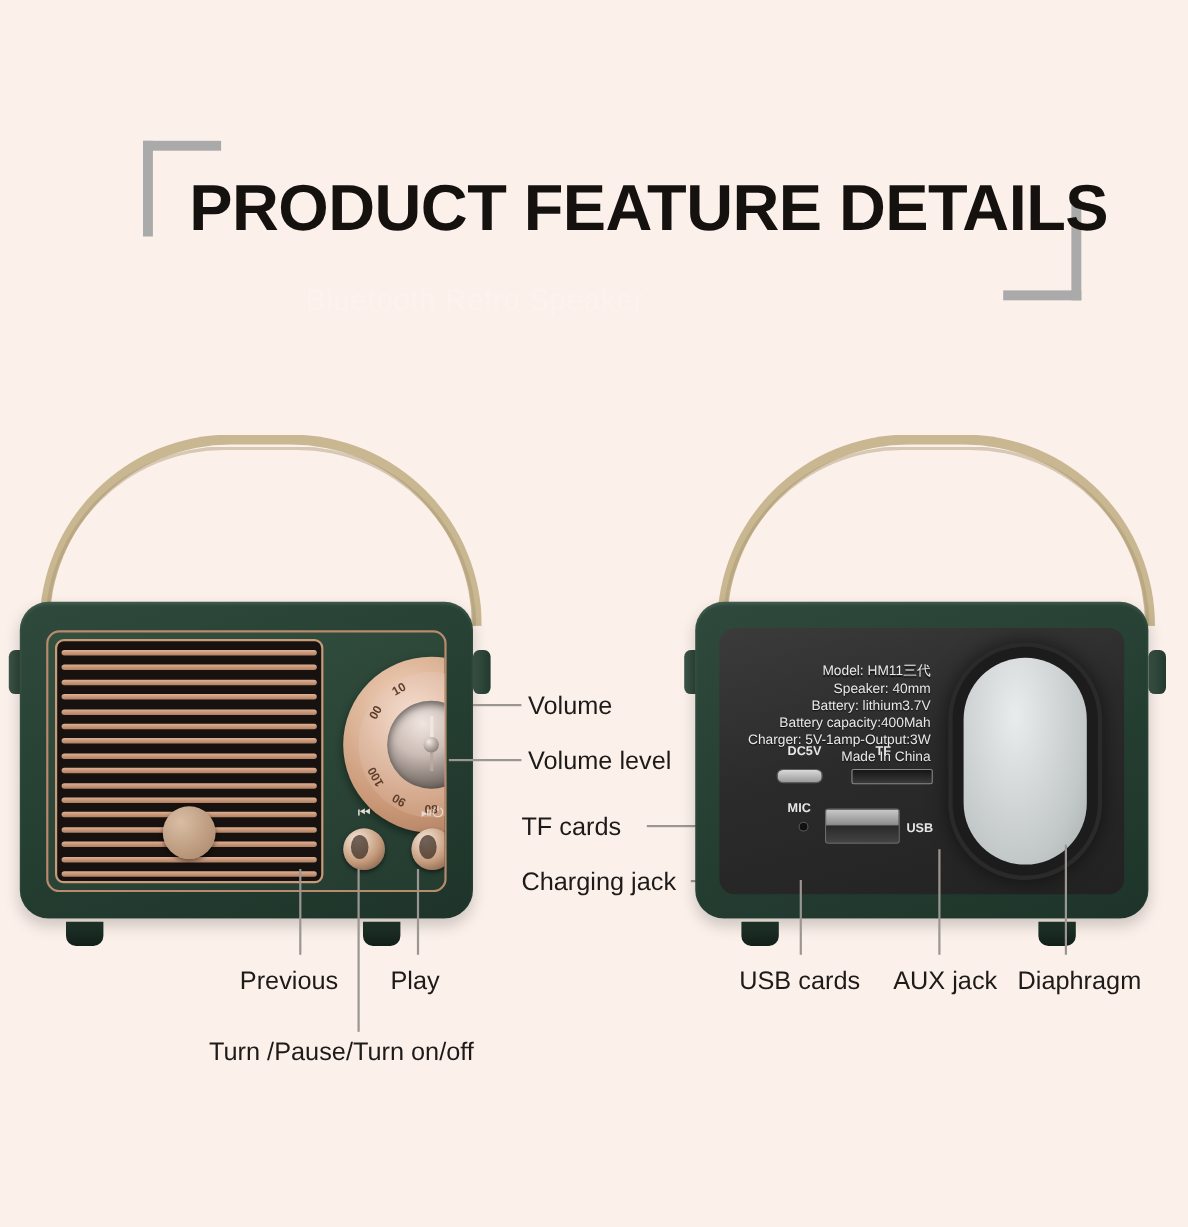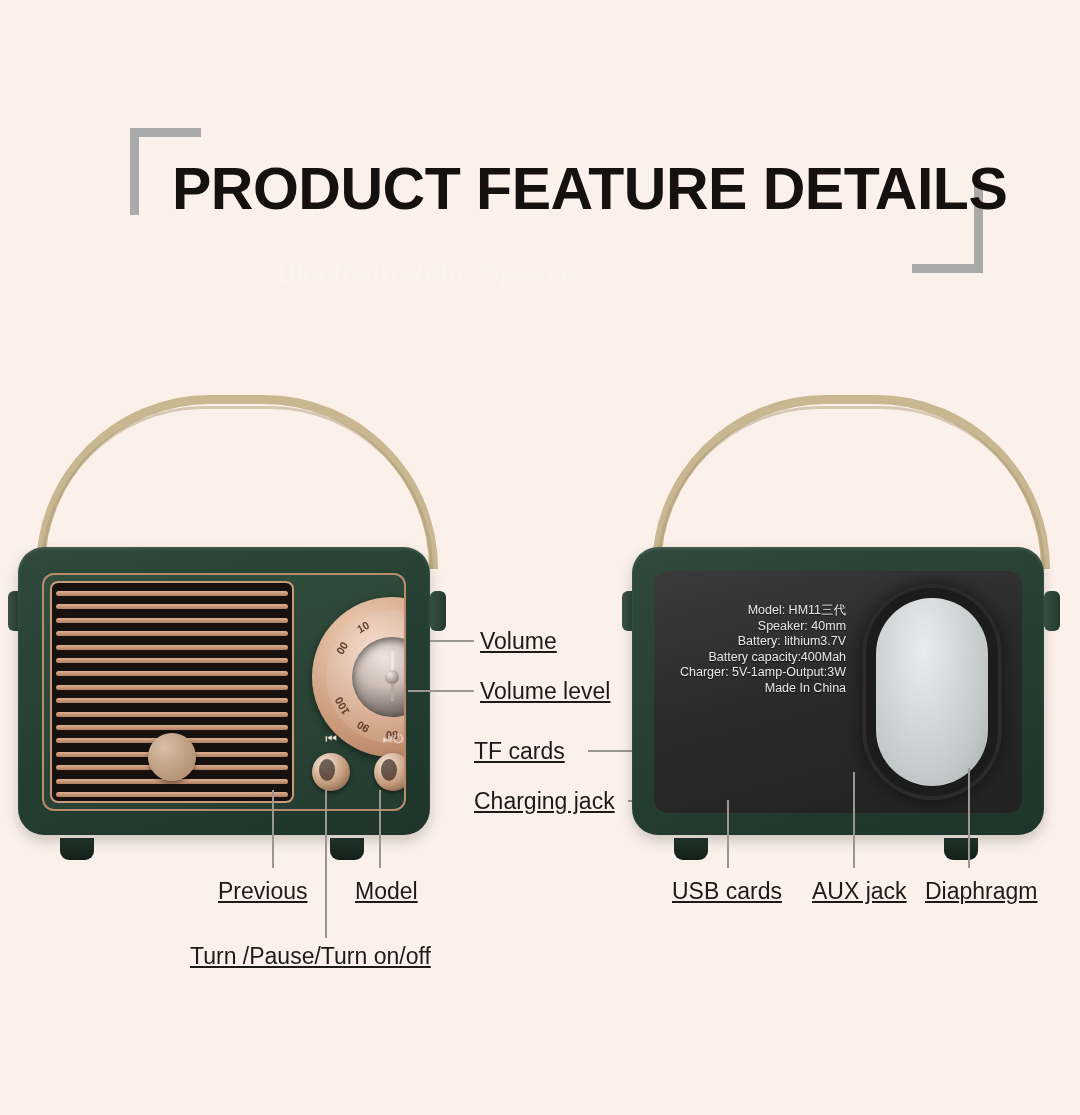--- a/index.html
+++ b/index.html
@@ -183,21 +183,21 @@
 
   .diaphragm{
     position:absolute;right:34px;top:50%;transform:translateY(-50%);
     width:112px;height:188px;border-radius:56px;
     background:radial-gradient(ellipse at 42% 28%,#e9ecec,#c2c7c7 70%,#a9b0b0 100%);
     box-shadow:0 0 0 10px #1c1c1c, 0 0 0 14px #2a2a2a, 0 0 18px 14px rgba(0,0,0,.55);
   }
 
   
   .lbl{
-    position:absolute;color:#1d1a18;font-size:23px;white-space:nowrap;text-decoration:underline;
+    position:absolute;color:#1d1a18;font-size:23px;white-space:nowrap;
   }
   .lead{position:absolute;background:#9b9691;}
   .lead-h{height:1.6px;}
   .lead-v{width:1.6px;}
 </style>
 </head>
 <body>
 
 <div class="stage">
 
@@ -294,21 +294,21 @@
   <div class="lbl" style="left:480px;top:628px;">Volume</div>
   <div class="lbl" style="left:480px;top:678px;">Volume level</div>
   <div class="lbl" style="left:474px;top:738px;">TF cards</div>
   <div class="lbl" style="left:474px;top:788px;">Charging jack</div>
 
   <div class="lead lead-v" style="left:272px;top:790px;height:78px;"></div>
   <div class="lead lead-v" style="left:325px;top:790px;height:148px;"></div>
   <div class="lead lead-v" style="left:379px;top:790px;height:78px;"></div>
 
   <div class="lbl" style="left:218px;top:878px;">Previous</div>
-  <div class="lbl" style="left:355px;top:878px;">Model</div>
+  <div class="lbl" style="left:355px;top:878px;">Play</div>
   <div class="lbl" style="left:190px;top:943px;">Turn /Pause/Turn on/off</div>
 
   <div class="unit" style="left:612px;top:395px;width:468px;height:465px;">
 
     <div class="handle" style="left:40px;top:0;width:380px;height:165px;"></div>
 
     <div class="hinge" style="left:10px;top:196px;"></div>
     <div class="hinge" style="left:432px;top:196px;"></div>
 
     <div class="foot" style="left:62px;bottom:0;"></div>
@@ -320,20 +320,33 @@
 
         <div class="specs" id="specs">
             <div>Model: HM11三代</div>
             <div>Speaker:   40mm</div>
             <div>Battery: lithium3.7V</div>
             <div>Battery capacity:400Mah</div>
             <div>Charger: 5V-1amp-Output:3W</div>
             <div>Made In China</div>
           </div>
 
+        <div class="ports">
+          <div class="port-label" style="left:42px;top:0;">DC5V</div>
+          <div class="port-label" style="left:122px;top:0;">TF</div>
+          <div class="port-label" style="left:212px;top:0;">AUX</div>
+          <div class="port-label" style="left:42px;top:52px;">MIC</div>
+          <div class="port-label" style="left:150px;top:70px;">USB</div>
+
+          <div class="dc-port" style="left:32px;top:22px;"></div>
+          <div class="tf-port" style="left:100px;top:22px;"></div>
+          <div class="aux-port" style="left:206px;top:16px;"></div>
+          <div class="mic-hole" style="left:52px;top:70px;"></div>
+          <div class="usb-port" style="left:76px;top:58px;"></div>
+        </div>
 
         <div class="diaphragm"></div>
       </div>
     </div>
   </div>
 
   <div class="lead lead-v" style="left:727px;top:800px;height:68px;"></div>
   <div class="lead lead-v" style="left:853px;top:772px;height:96px;"></div>
   <div class="lead lead-v" style="left:968px;top:768px;height:100px;"></div>
 

